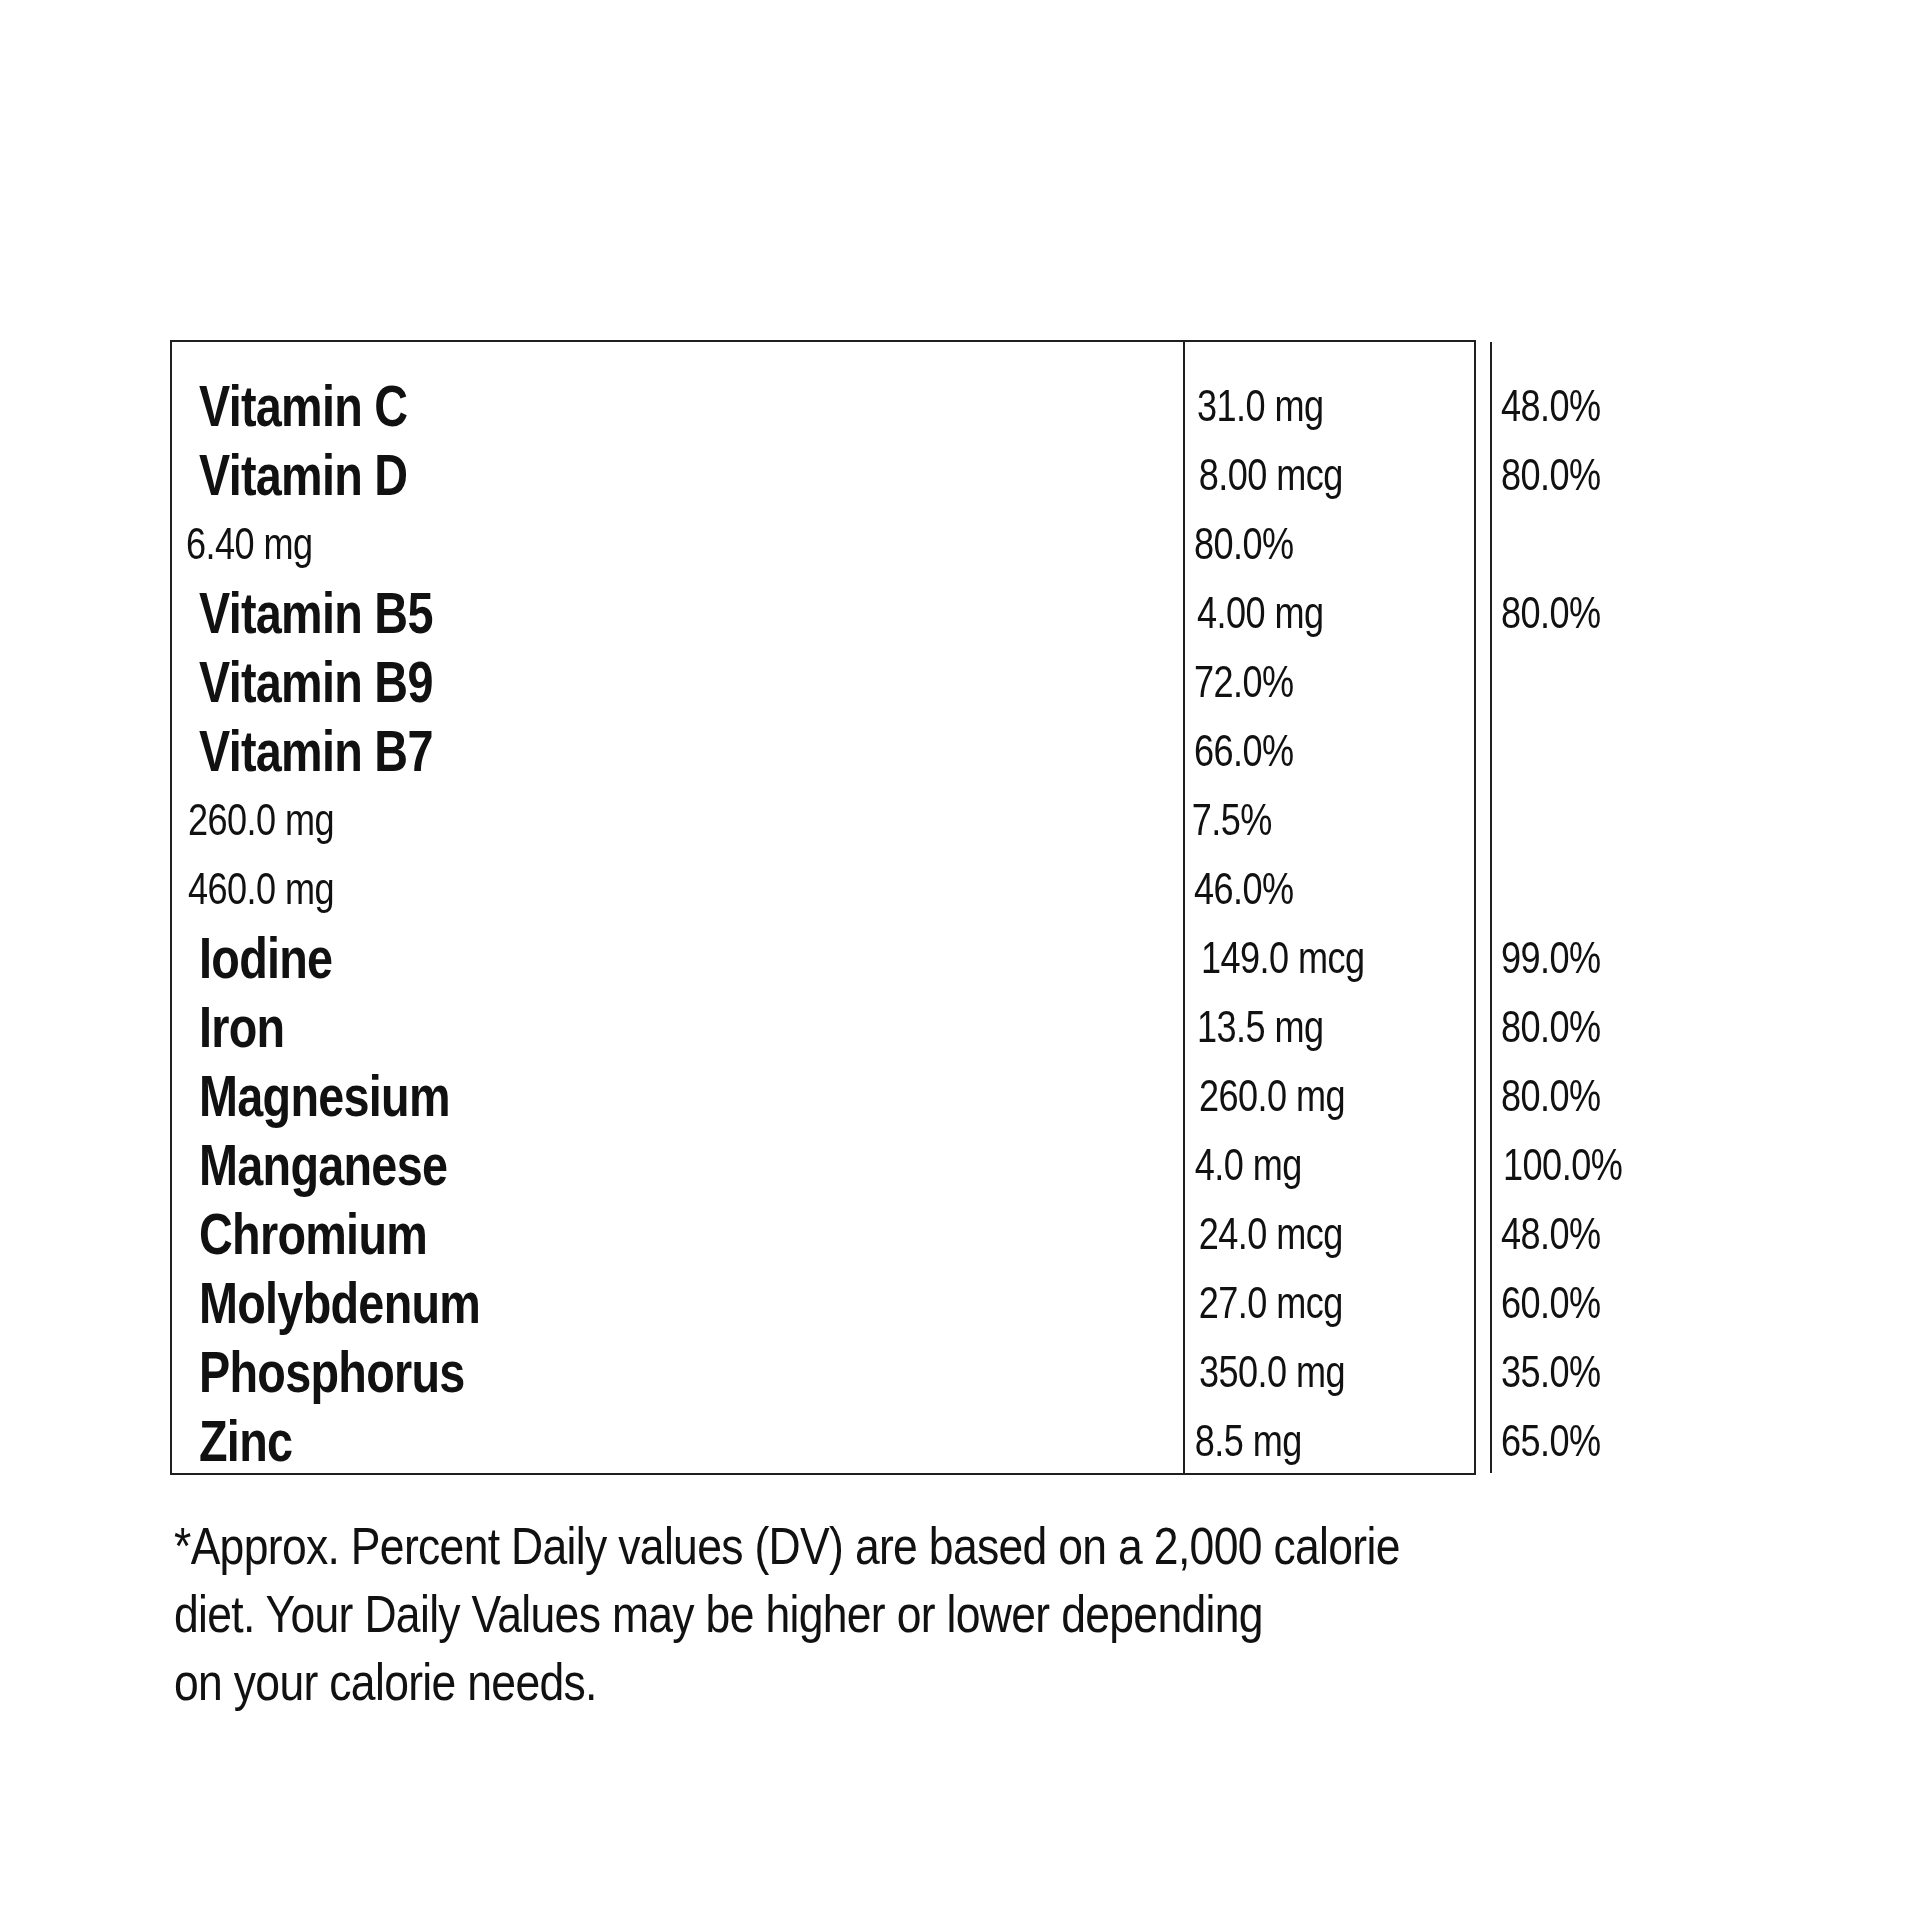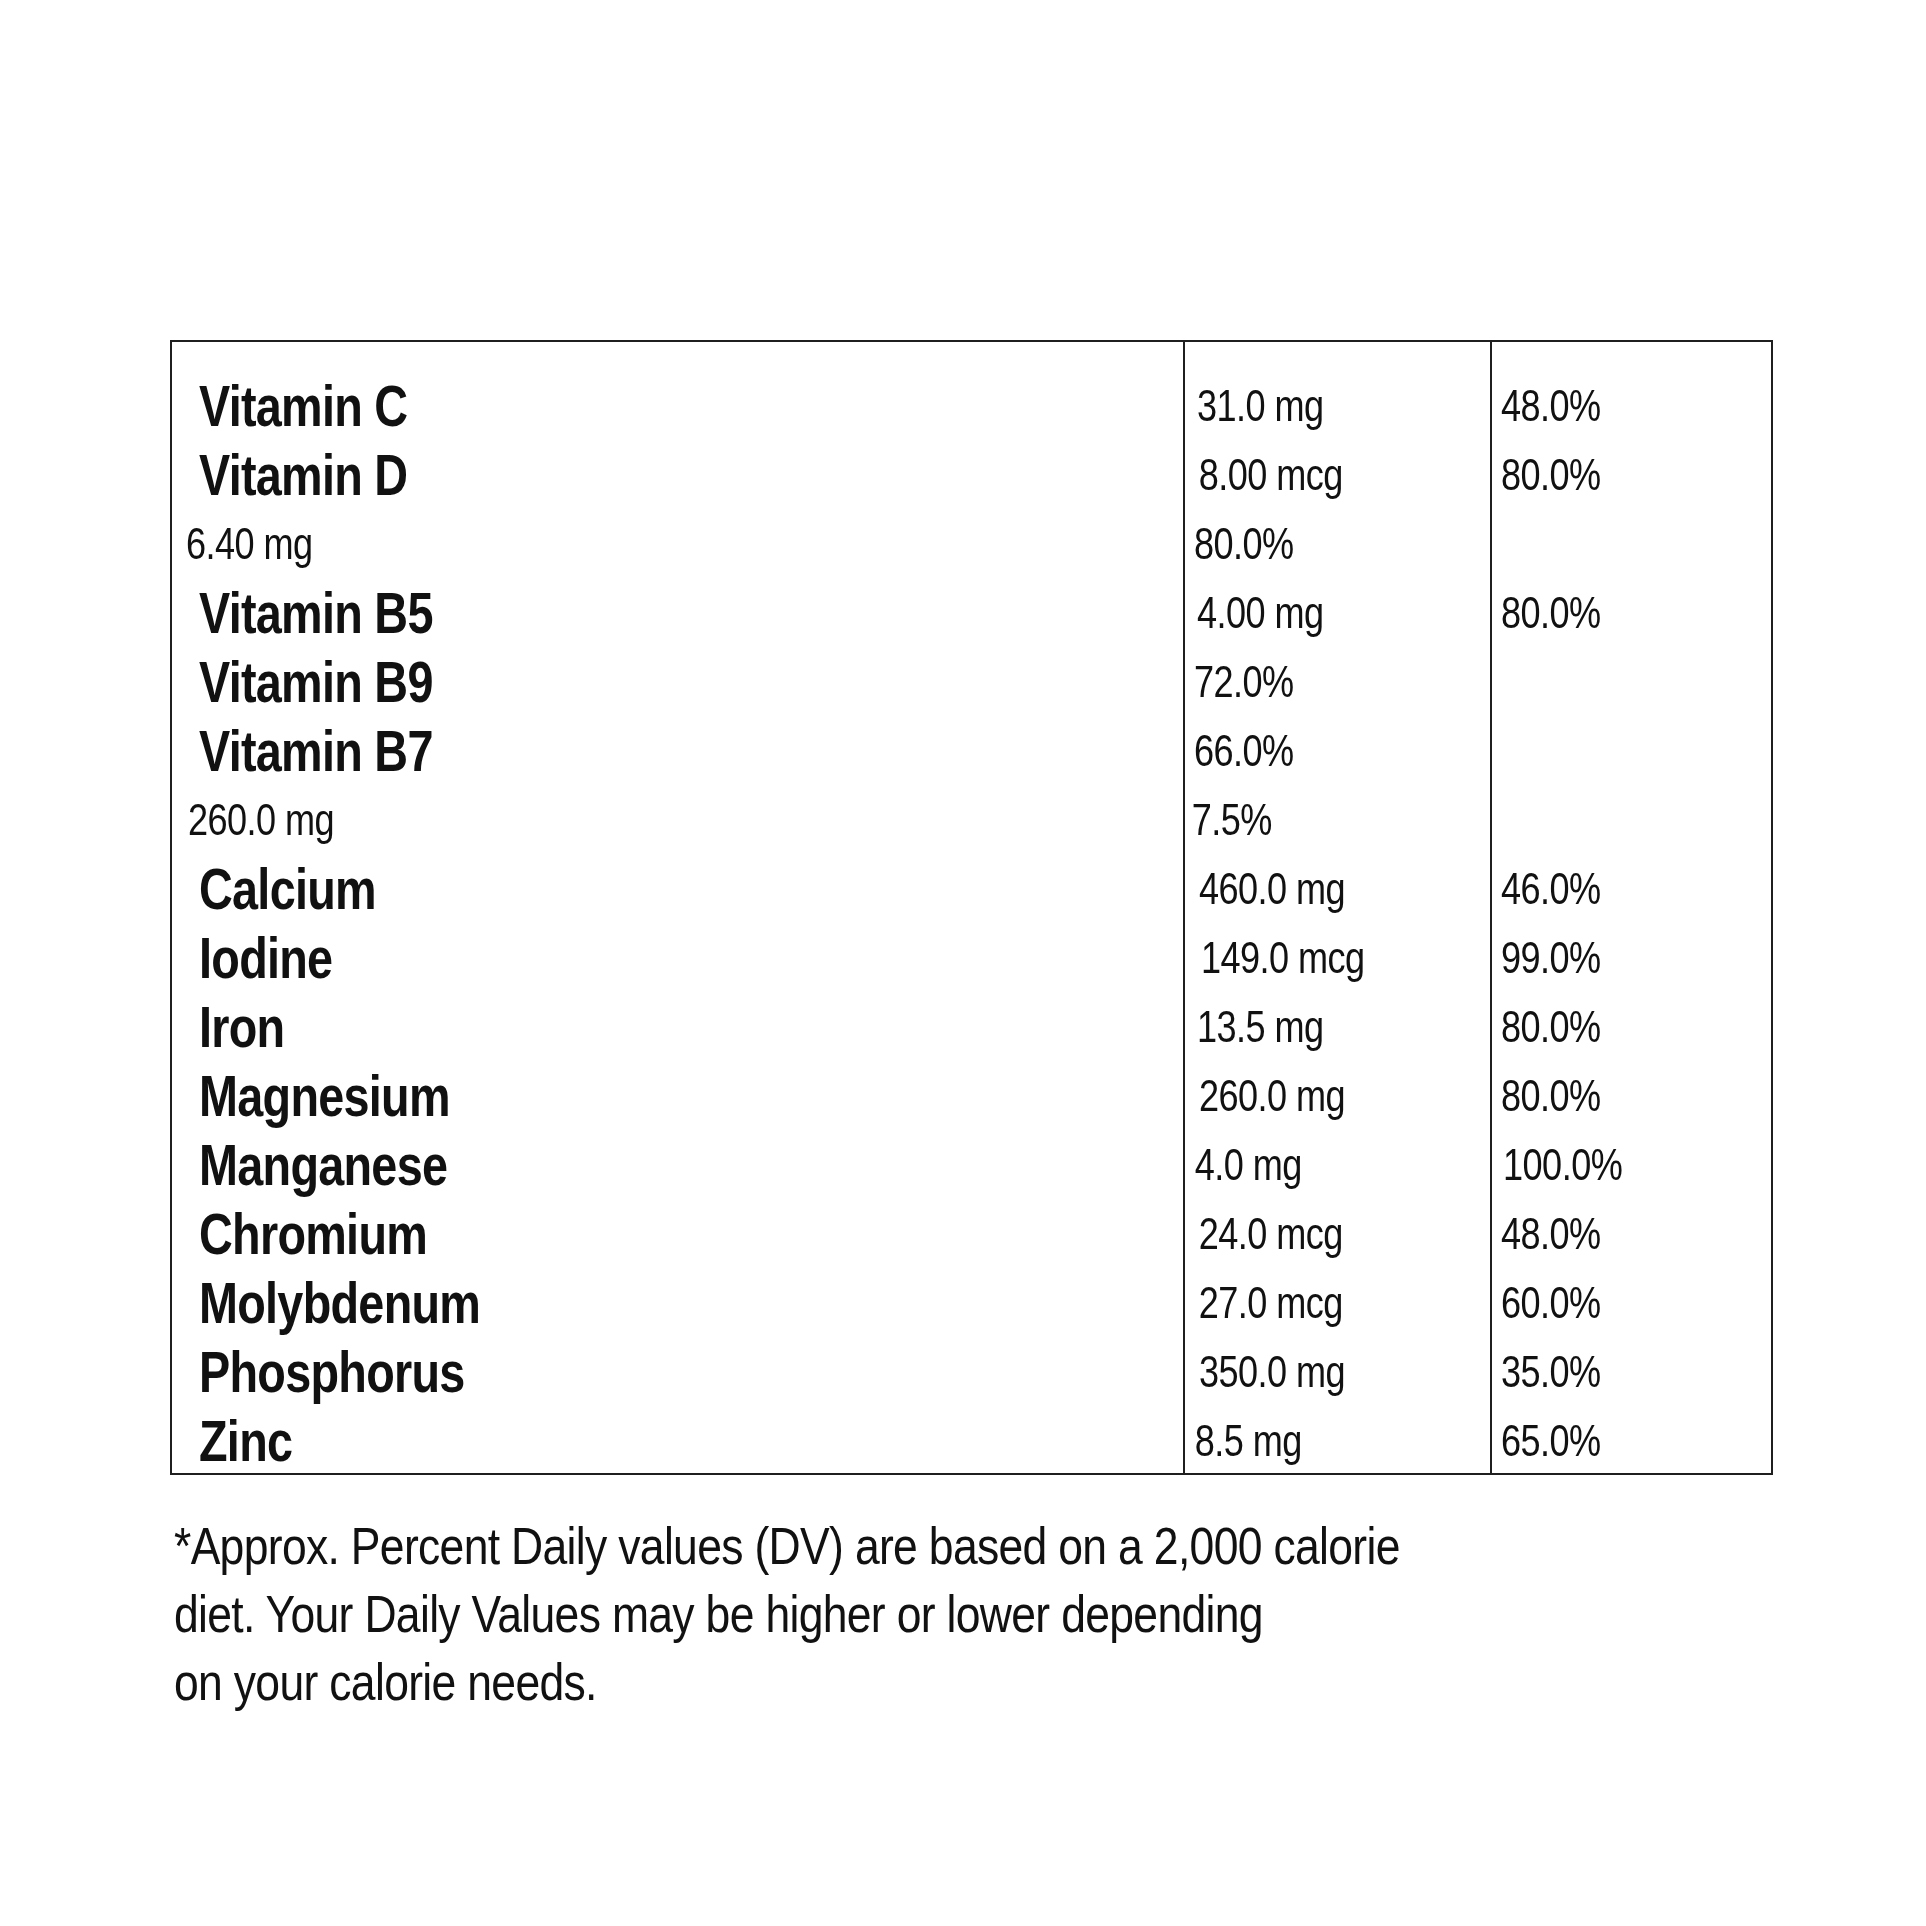--- a/index.html
+++ b/index.html
@@ -13,21 +13,21 @@
     height: 1926px;
     background: #ffffff;
     overflow: hidden;
     font-family: "Liberation Sans", sans-serif;
     color: #111111;
   }
   .facts-table {
     position: absolute;
     left: 170px;
     top: 340px;
-    width: 1603px;
+    width: 1306px;
     height: 1135px;
     border: 2.1px solid #1f1f1f;
     box-sizing: border-box;
     background: #ffffff;
   }
   .vline {
     position: absolute;
     top: 0;
     bottom: 0;
     width: 2.1px;
@@ -125,21 +125,20 @@
         <div class="cell name"><span class="cx">Vitamin B7</span></div>
         <div class="cell dv"><span class="cx">66.0%</span></div>
       </div>
 
       <div class="row">
         <div class="cell amount"><span class="cx">260.0 mg</span></div>
         <div class="cell dv"><span class="cx">7.5%</span></div>
       </div>
 
       <div class="row">
-        <div class="cell name"><span class="cx">Calcium</span></div>
         <div class="cell amount"><span class="cx">460.0 mg</span></div>
         <div class="cell dv"><span class="cx">46.0%</span></div>
       </div>
 
       <div class="row">
         <div class="cell name"><span class="cx">Iodine</span></div>
         <div class="cell amount"><span class="cx">149.0 mcg</span></div>
         <div class="cell dv"><span class="cx">99.0%</span></div>
       </div>
 

